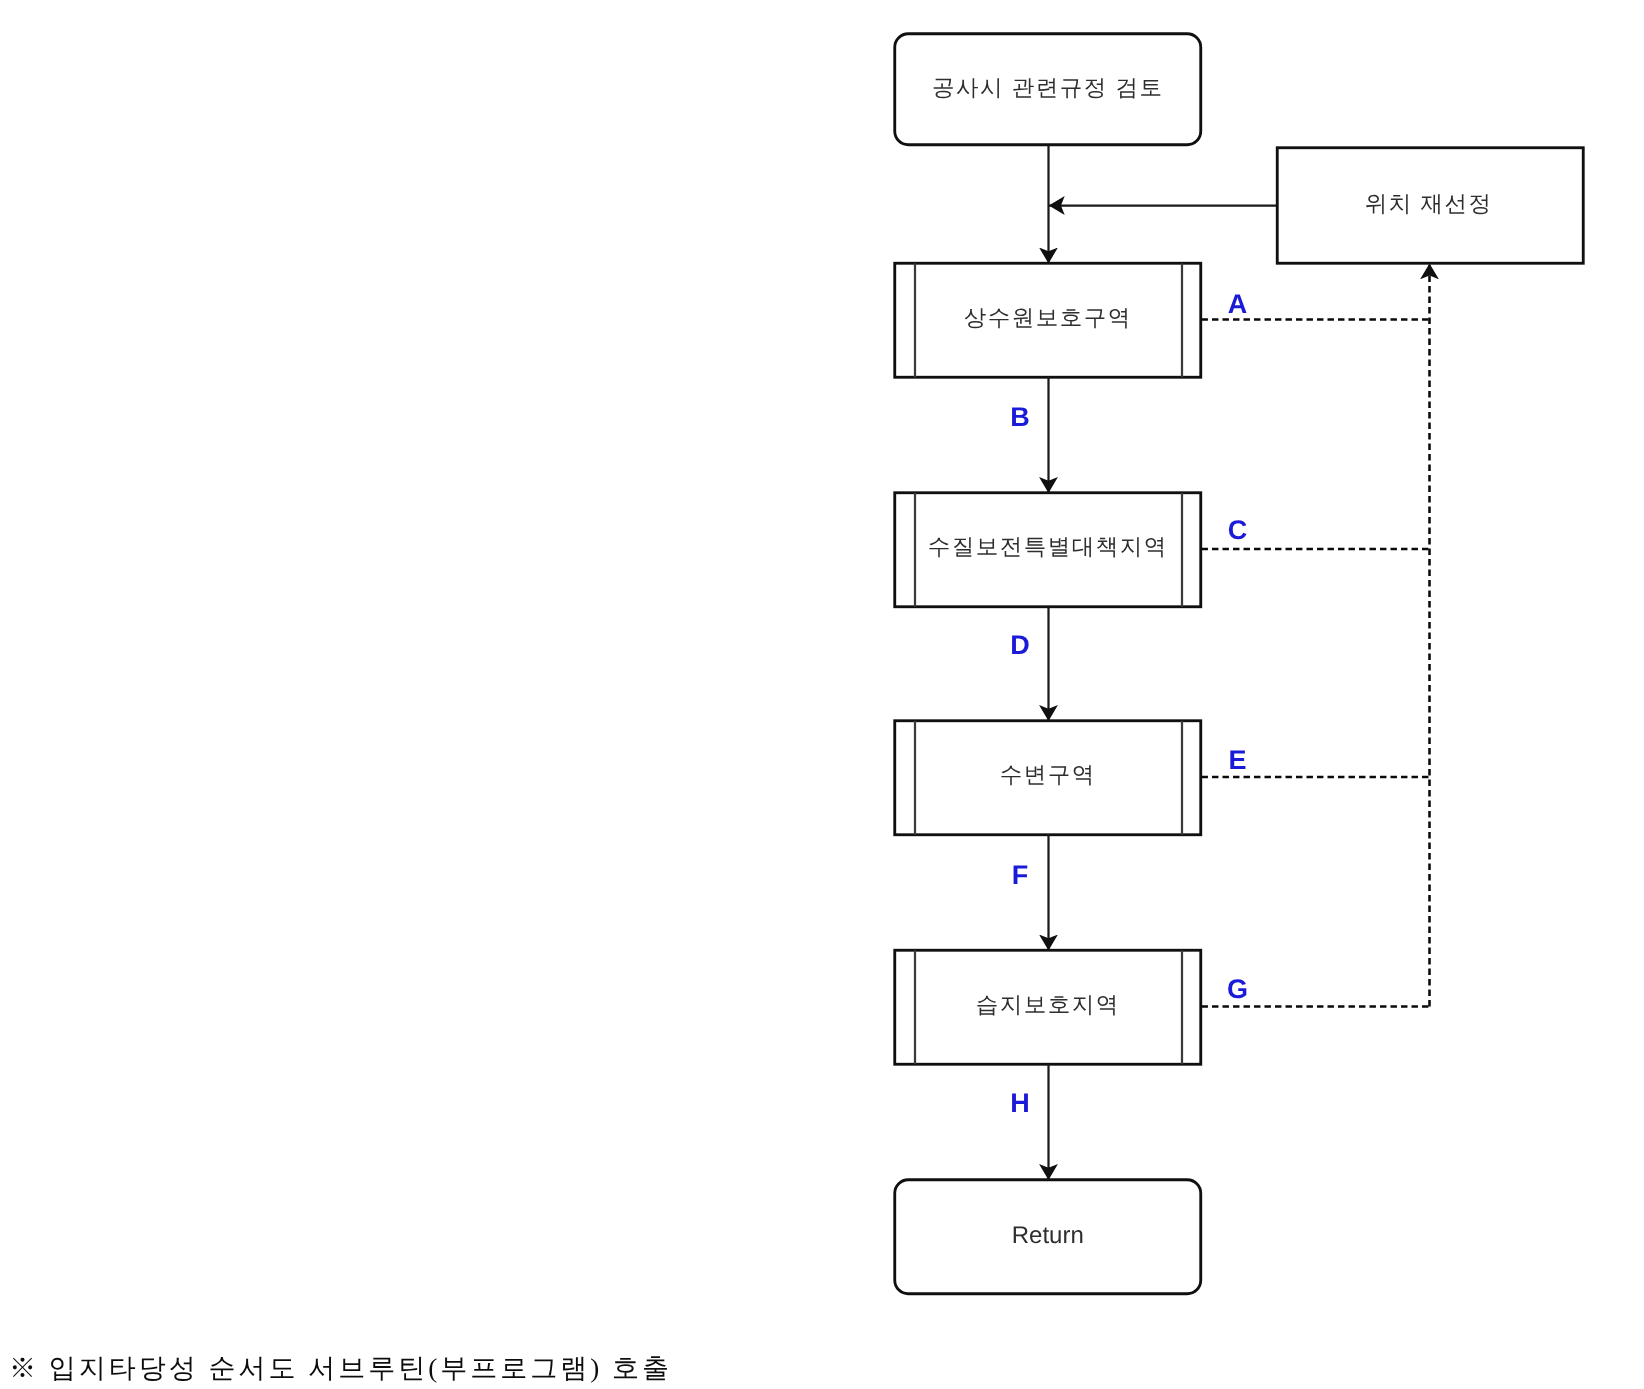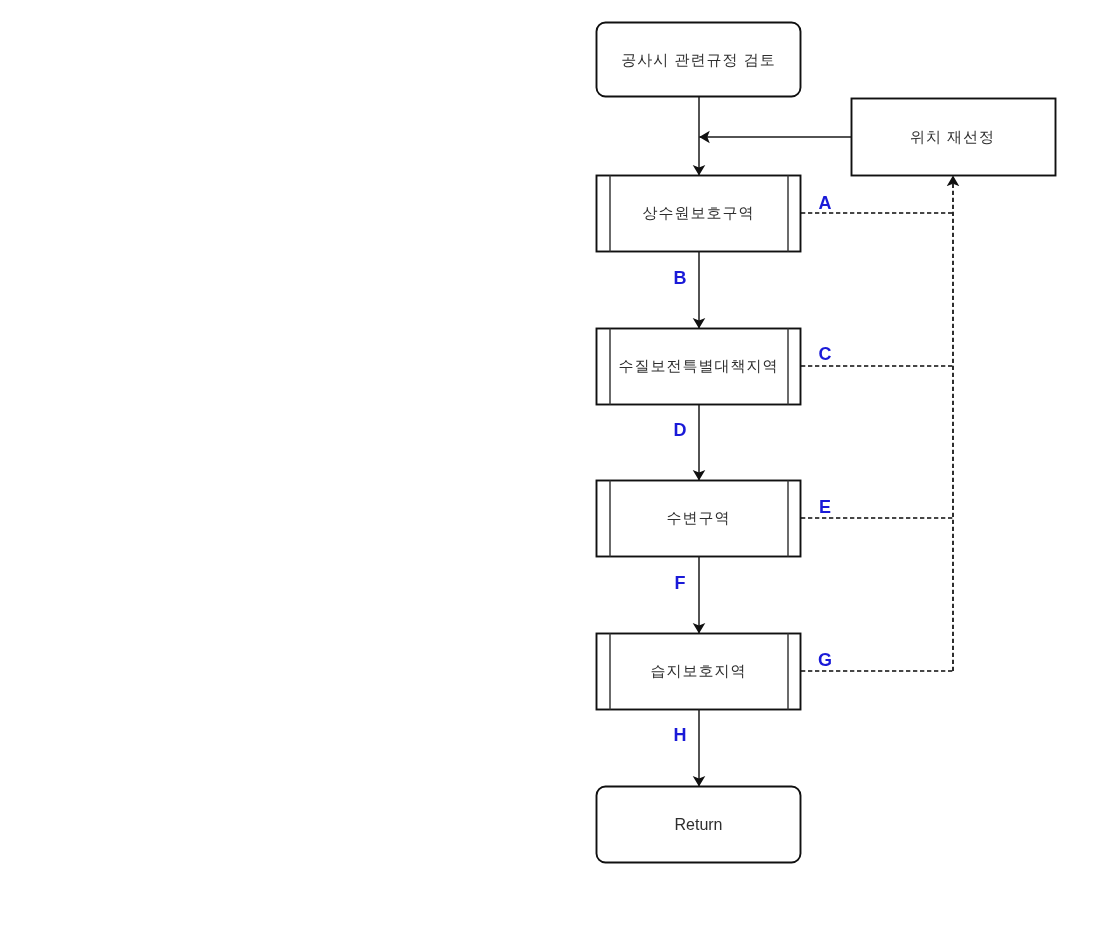--- a/index.html
+++ b/index.html
@@ -88,13 +88,14 @@
   <text class="edge-label" x="825" y="208.5">A</text>
   <text class="edge-label" x="680" y="284">B</text>
   <text class="edge-label" x="825" y="359.5">C</text>
   <text class="edge-label" x="680" y="436">D</text>
   <text class="edge-label" x="825" y="512.5">E</text>
   <text class="edge-label" x="680" y="589">F</text>
   <text class="edge-label" x="825" y="665.5">G</text>
   <text class="edge-label" x="680" y="741">H</text>
 </svg>
 
+<div class="footnote" style="left:6px;top:900px;">※ 입지타당성 순서도 서브루틴(부프로그램) 호출</div>
 </div>
 
 </body></html>

